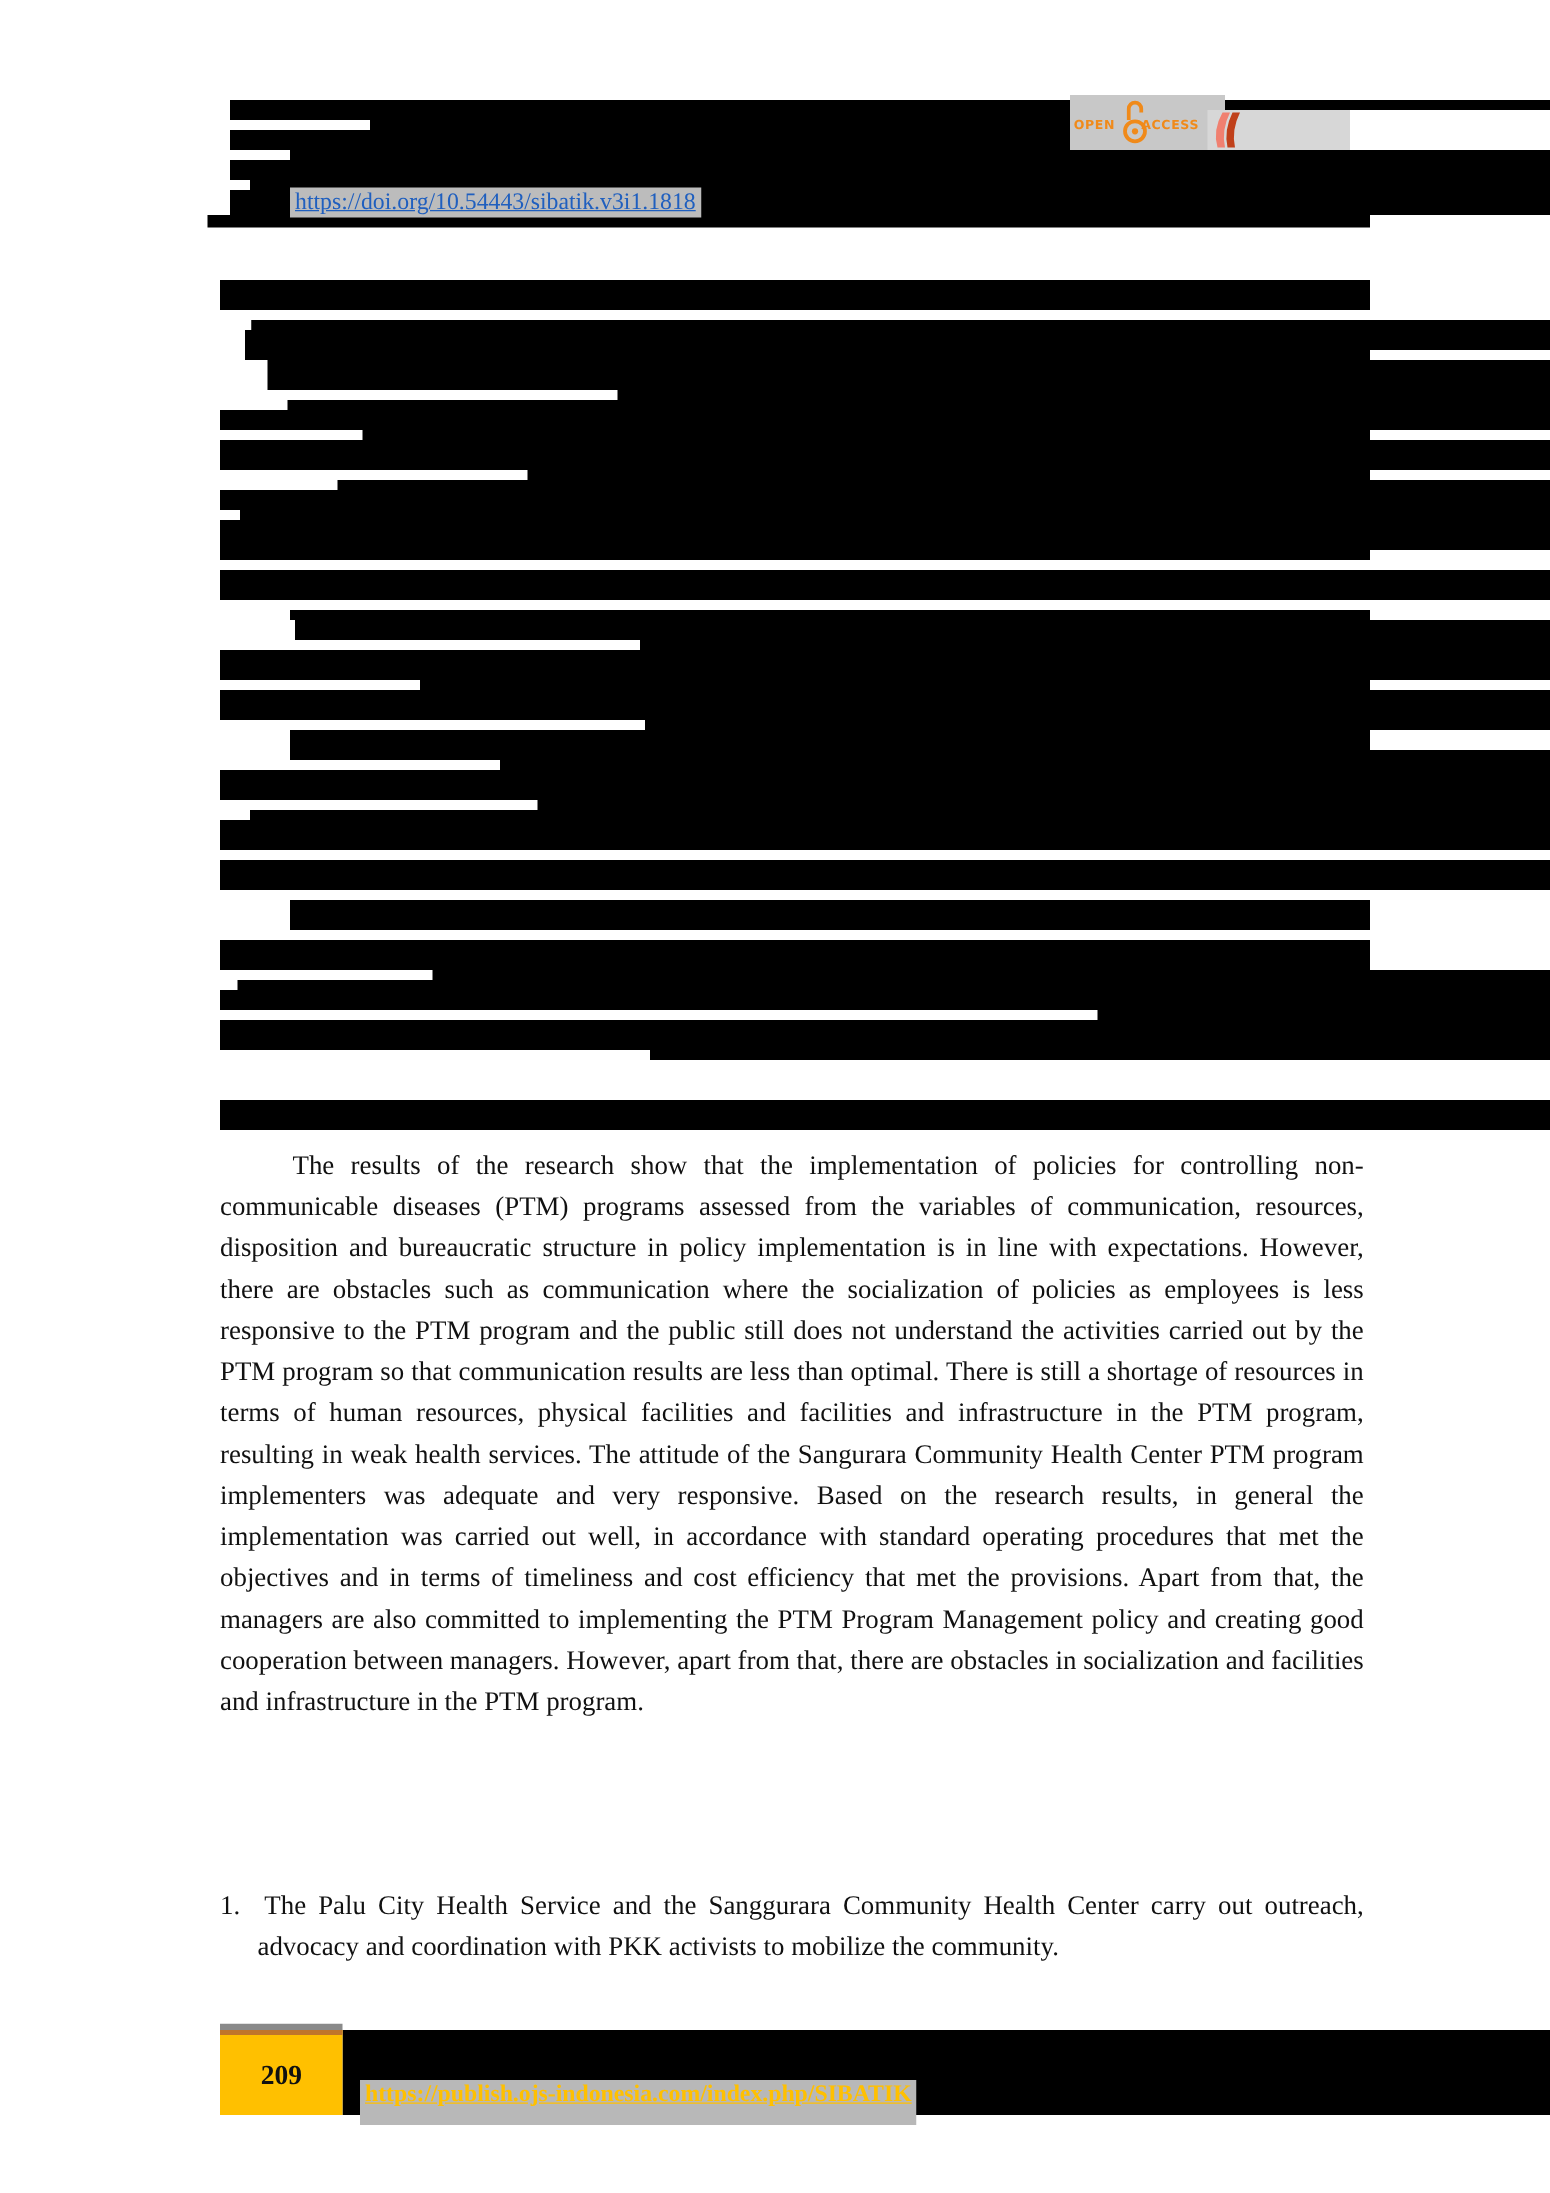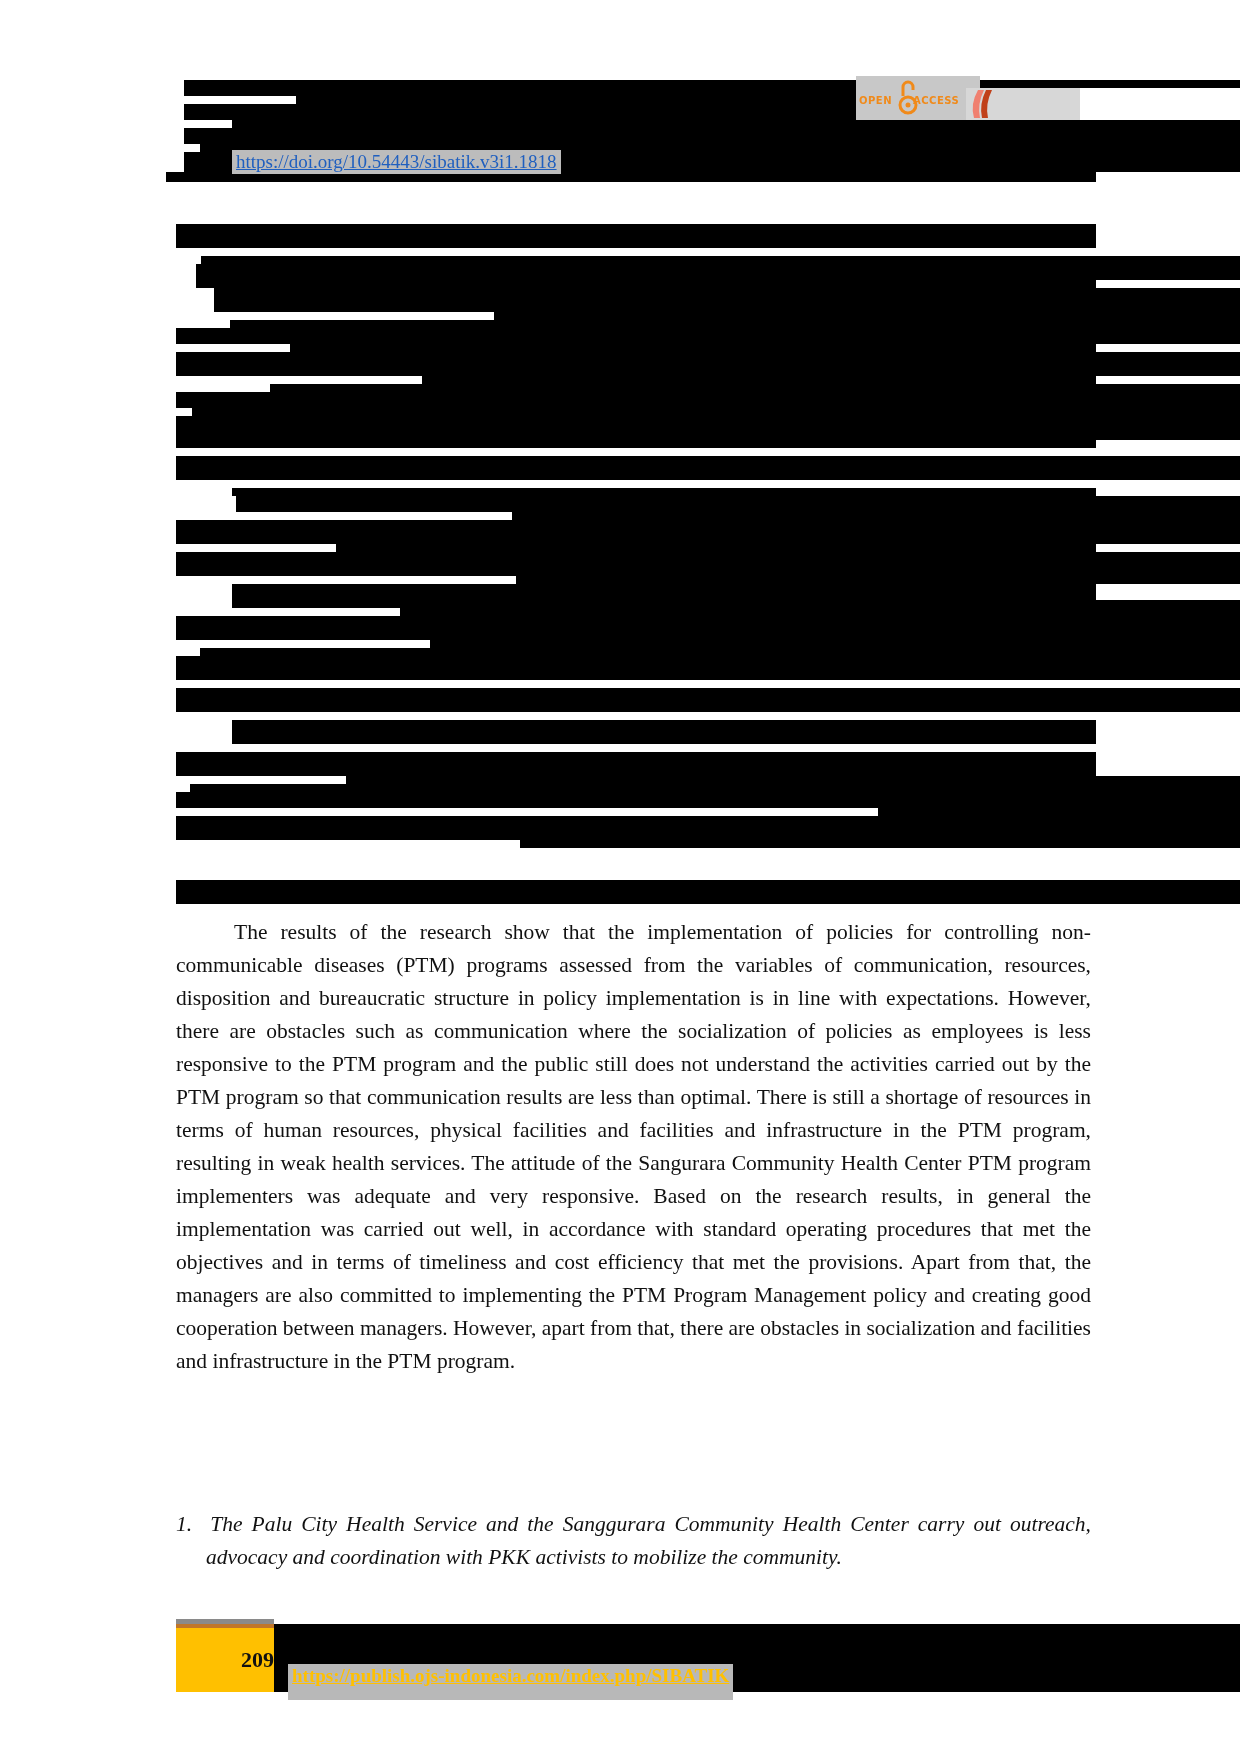--- a/index.html
+++ b/index.html
@@ -12,21 +12,21 @@
   .li { font-size: 21.5px; line-height: 33px; text-align: justify; margin: 0; padding-left: 30px; text-indent: -30px; }
   .doi { position: absolute; left: 232px; top: 150px; height: 24px; padding: 0 4px; background: #bcbcbc;
          color: #1f5fbf; font-size: 19px; line-height: 24px; text-decoration: underline; font-weight: normal; }
   .oa { position: absolute; left: 856px; top: 76px; width: 124px; height: 44px; background: #c8c8c8; }
   .oa .word { position: absolute; top: 19px; font-size: 10px; font-family: "DejaVu Sans", sans-serif; font-weight: bold; color: #f08a1a; letter-spacing: 0.5px; }
   .oa .lock { position: absolute; left: 42px; top: 2px; width: 20px; height: 38px; }
   .jlogo { position: absolute; left: 966px; top: 88px; width: 114px; height: 32px; background: #d7d7d7; }
   .jlogo .mark { position: absolute; left: 2px; top: 0; width: 30px; height: 32px; }
   .pagenum { position: absolute; left: 176px; top: 1624px; width: 98px; height: 68px; background: #ffc000;
              border-top: 4px solid #c0762a; box-sizing: border-box; font-weight: bold; font-size: 22px;
-             text-align: right; line-height: 64px; color: #111; }
+             text-align: center; line-height: 64px; color: #111; }
   .pagenum::before { content: ""; position: absolute; left: 0; right: 0; top: -9px; height: 5px; background: #8a8a8a; }
   .url { position: absolute; left: 288px; top: 1664px; height: 36px; padding: 0 4px; background: #b8b8b8;
          color: #ffc000; font-size: 19px; line-height: 24px; text-decoration: underline; font-weight: bold; }
 </style>
 </head>
 <body>
 
 <div class="blk" style="left:184px;top:80px;width:1056px;height:92px;"></div>
 <div class="blk" style="left:184px;top:96px;width:112px;height:8px;background:#fff;"></div>
 <div class="blk" style="left:184px;top:120px;width:48px;height:8px;background:#fff;"></div>
@@ -97,18 +97,18 @@
 <div class="blk" style="left:878px;top:808px;width:218px;height:8px;"></div>
 <div class="blk" style="left:176px;top:816px;width:1064px;height:24px;"></div>
 <div class="blk" style="left:520px;top:840px;width:720px;height:8px;"></div>
 <div class="blk" style="left:176px;top:880px;width:1064px;height:24px;"></div>
 
 <div class="page" style="top:912px;">
   <p class="para" style="margin-top:4px;">The results of the research show that the implementation of policies for controlling non-communicable diseases (PTM) programs assessed from the variables of communication, resources, disposition and bureaucratic structure in policy implementation is in line with expectations. However, there are obstacles such as communication where the socialization of policies as employees is less responsive to the PTM program and the public still does not understand the activities carried out by the PTM program so that communication results are less than optimal. There is still a shortage of resources in terms of human resources, physical facilities and facilities and infrastructure in the PTM program, resulting in weak health services. The attitude of the Sangurara Community Health Center PTM program implementers was adequate and very responsive. Based on the research results, in general the implementation was carried out well, in accordance with standard operating procedures that met the objectives and in terms of timeliness and cost efficiency that met the provisions. Apart from that, the managers are also committed to implementing the PTM Program Management policy and creating good cooperation between managers. However, apart from that, there are obstacles in socialization and facilities and infrastructure in the PTM program.</p>
 </div>
 
 <div class="page" style="top:1504px;">
-  <p class="li" style="margin-top:4px;font-style:italic;"><span>1.</span>&nbsp;&nbsp;<span>The Palu City Health Service and the Sanggurara Community Health Center carry out outreach, advocacy and coordination with PKK activists to mobilize the community.</span></p>
+  <p class="li" style="margin-top:4px;"><span>1.</span>&nbsp;&nbsp;<span>The Palu City Health Service and the Sanggurara Community Health Center carry out outreach, advocacy and coordination with PKK activists to mobilize the community.</span></p>
 </div>
 
 <div class="blk" style="left:274px;top:1624px;width:966px;height:68px;"></div>
 <div class="pagenum">209</div>
 <a class="url">https://publish.ojs-indonesia.com/index.php/SIBATIK</a>
 
 </body></html>

